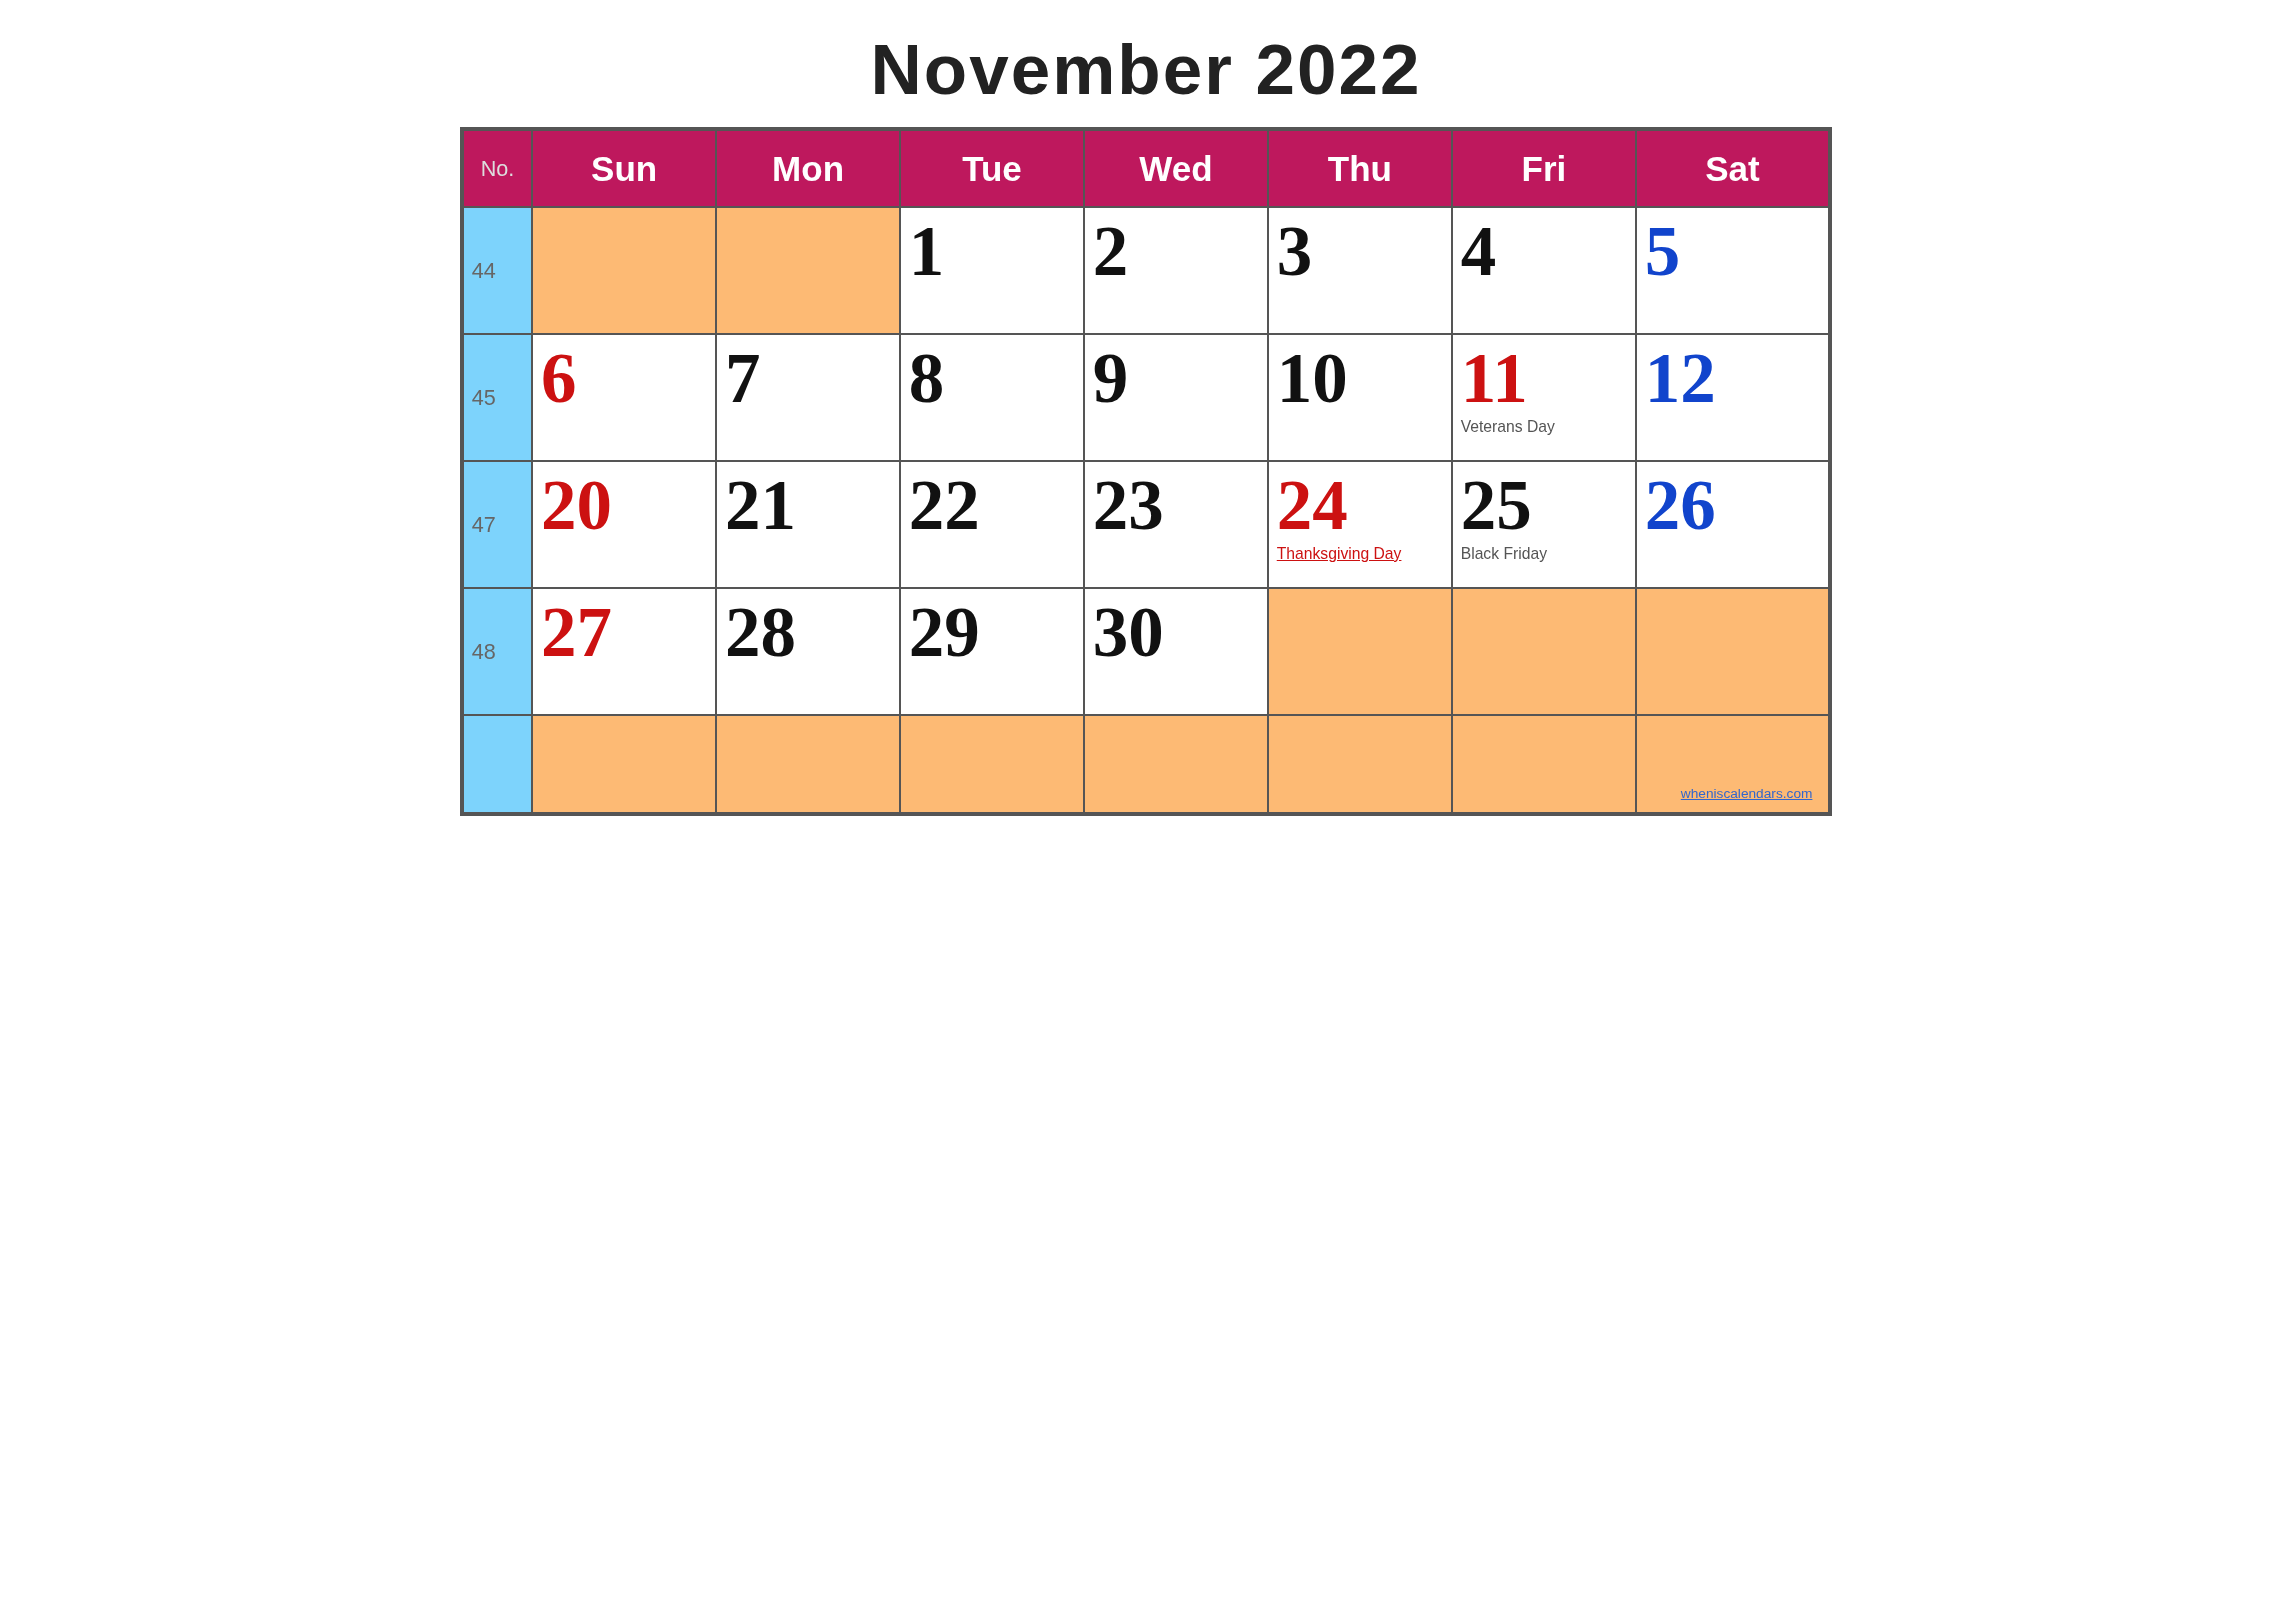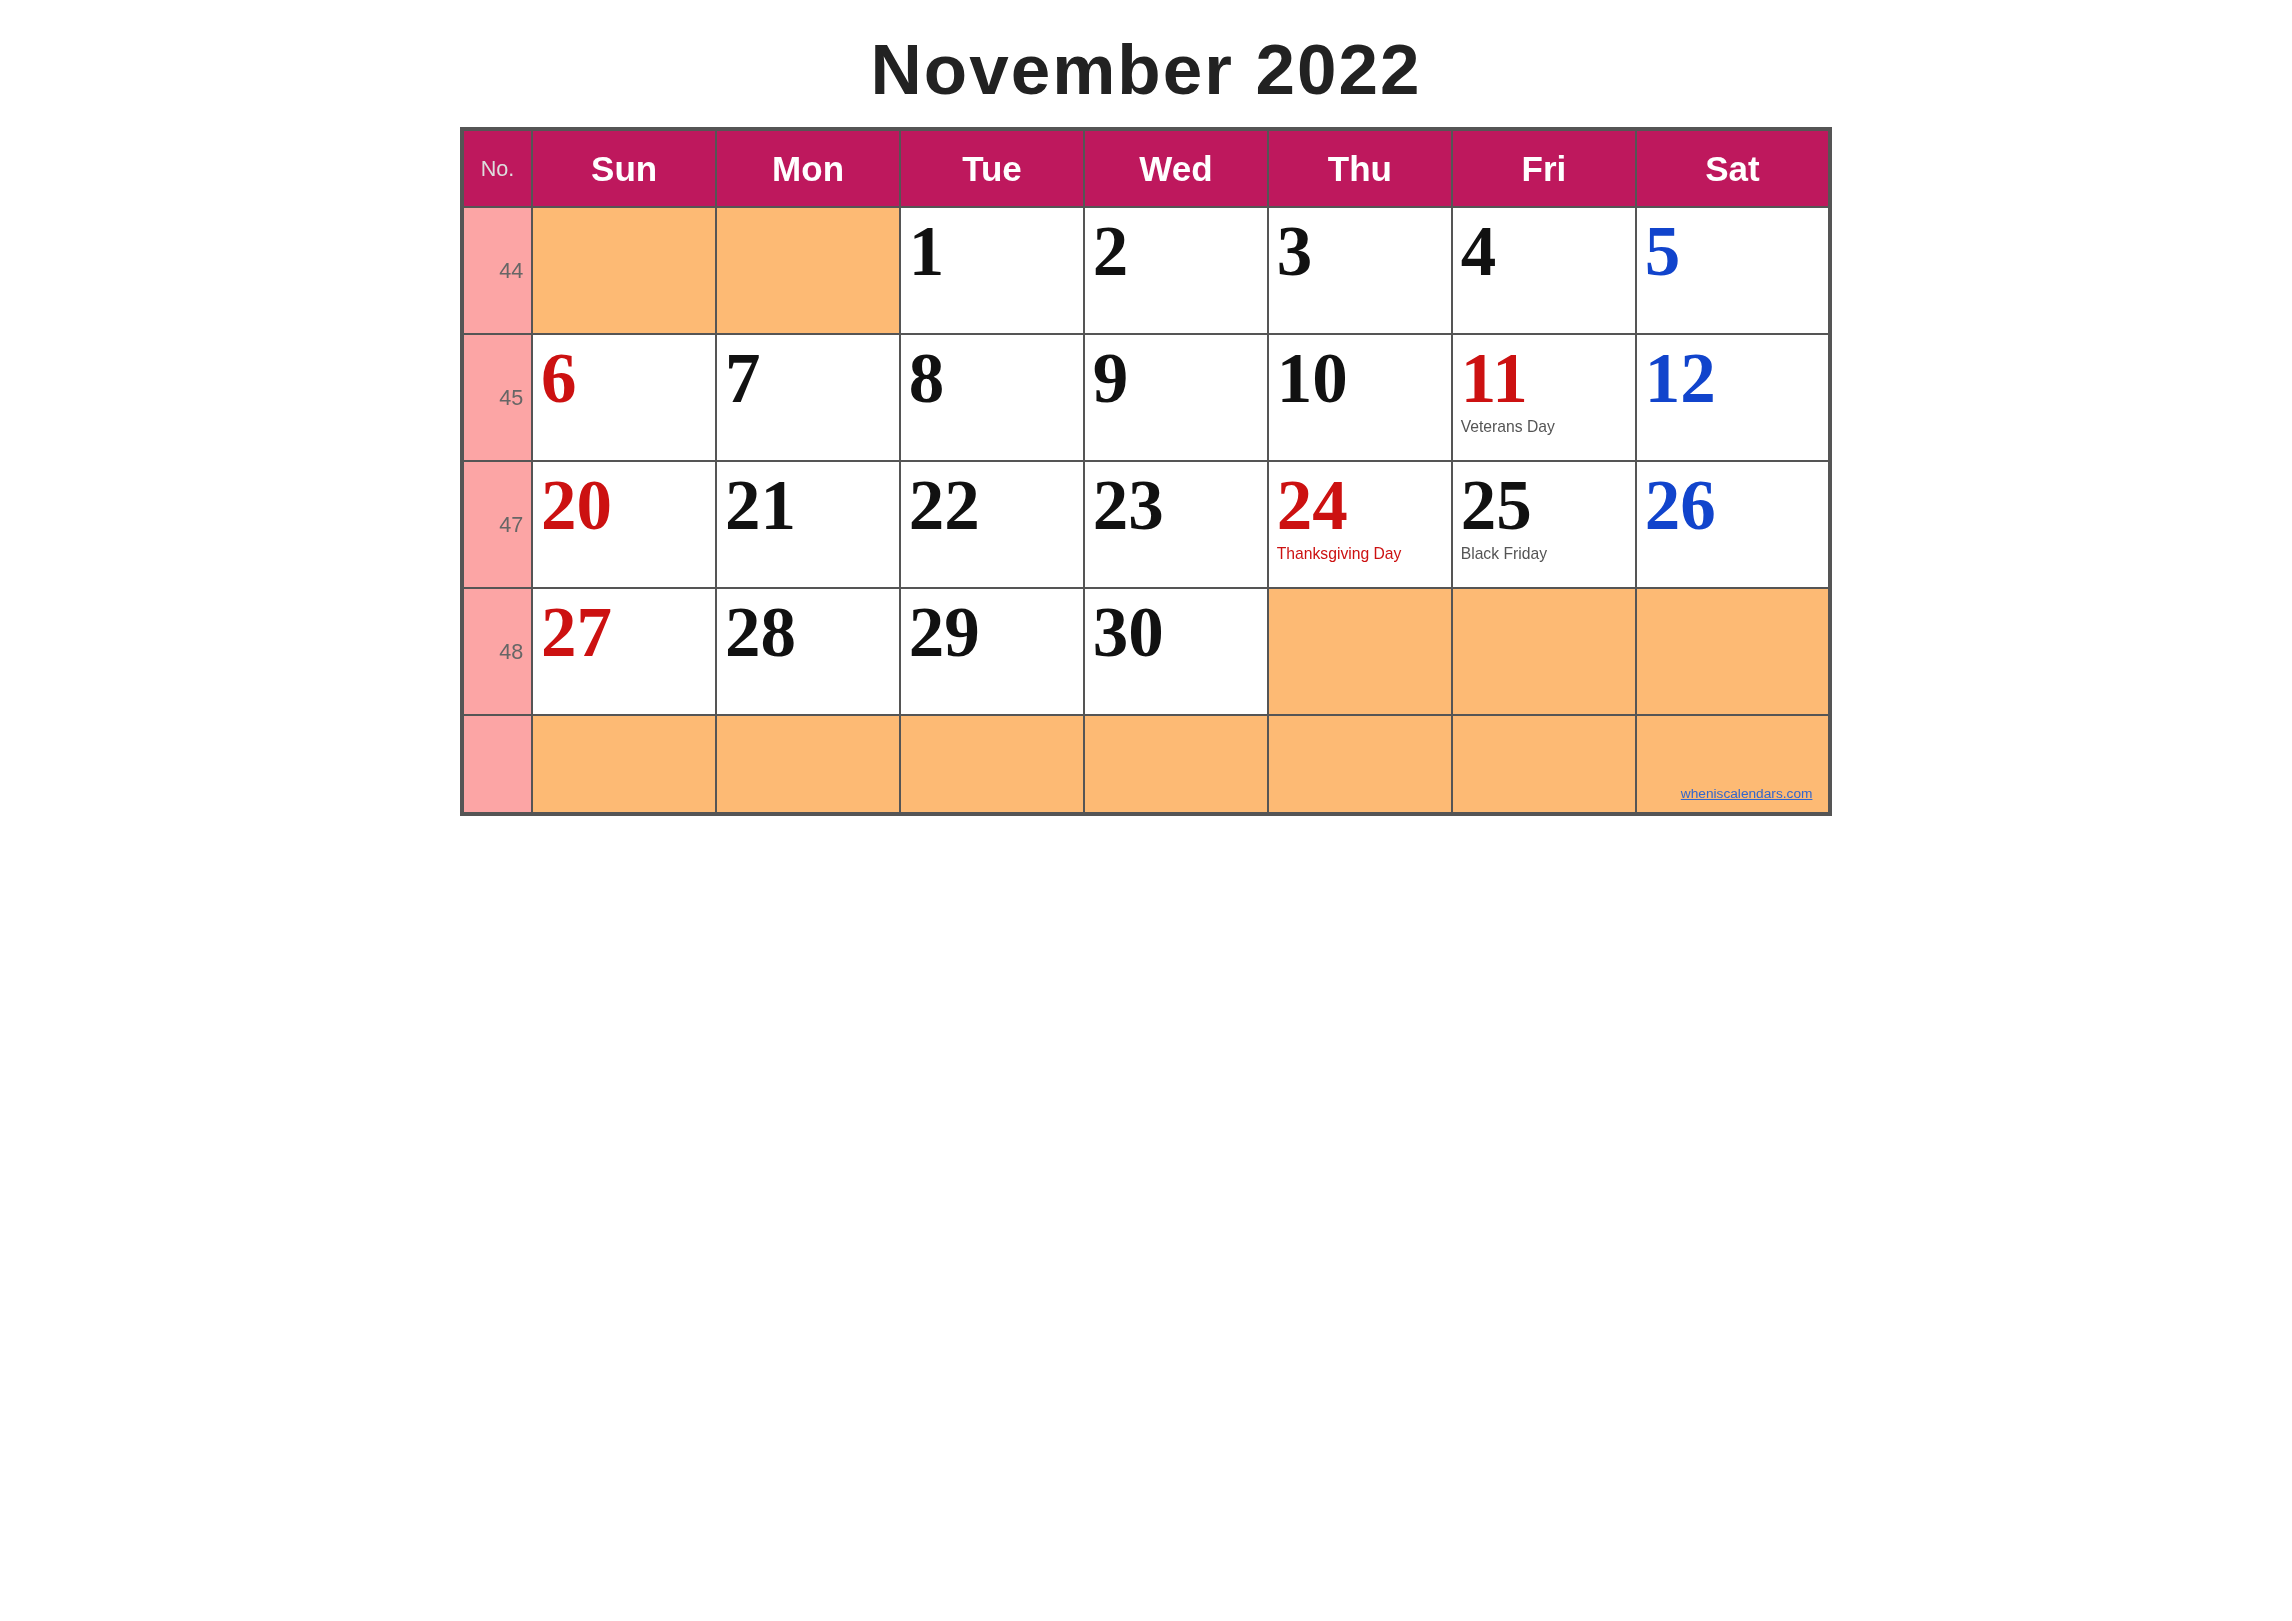--- a/index.html
+++ b/index.html
@@ -49,24 +49,24 @@
     tbody tr td {
       border: 2px solid #555;
       vertical-align: top;
       min-height: 118px;
       height: 127px;
       width: 157px;
       padding: 7.8px;
       background: #fff;
     }
     tbody tr td.no-cell {
-      background: #fca5a5;
+      background: #7dd3fc;
       color: #666;
       font-size: 21.6px;
-      text-align: right;
+      text-align: left;
       vertical-align: middle;
       width: 59px;
     }
     tbody tr td.empty-cell {
       background: #fdba74;
     }
     .day-number {
       font-size: 71px;
       font-weight: bold;
       font-family: 'Arial Black', 'Comic Sans MS', cursive;
@@ -75,21 +75,21 @@
     }
     .day-number.black { color: #111; }
     .day-number.red { color: #cc1111; }
     .day-number.blue { color: #1144cc; }
     .holiday-label {
       font-size: 15.7px;
       color: #555;
       display: block;
       margin-top: 3.9px;
     }
-    .holiday-label.red { color: #cc1111; }
+    .holiday-label.red { color: #cc1111; text-decoration: underline; }
     .watermark {
       font-size: 13.7px;
       color: #3366cc;
       text-decoration: underline;
       text-align: right;
       padding: 3.9px 7.8px;
     }
     .last-row td {
       height: 98px;
     }

